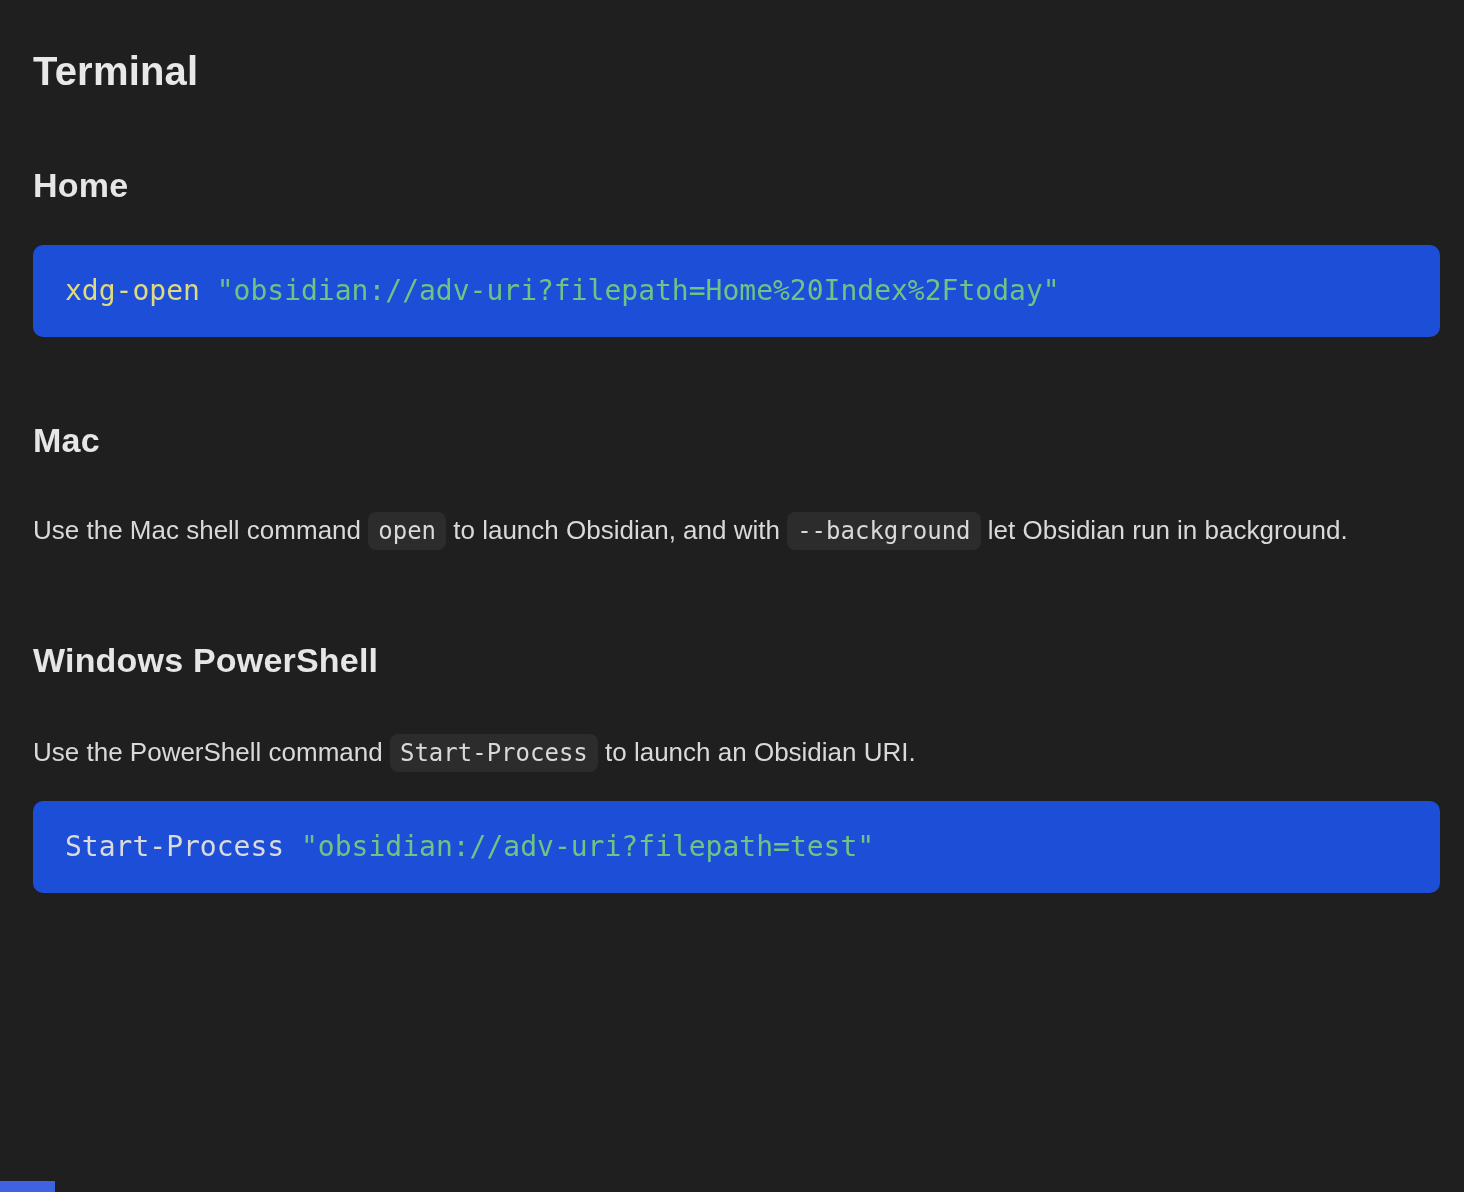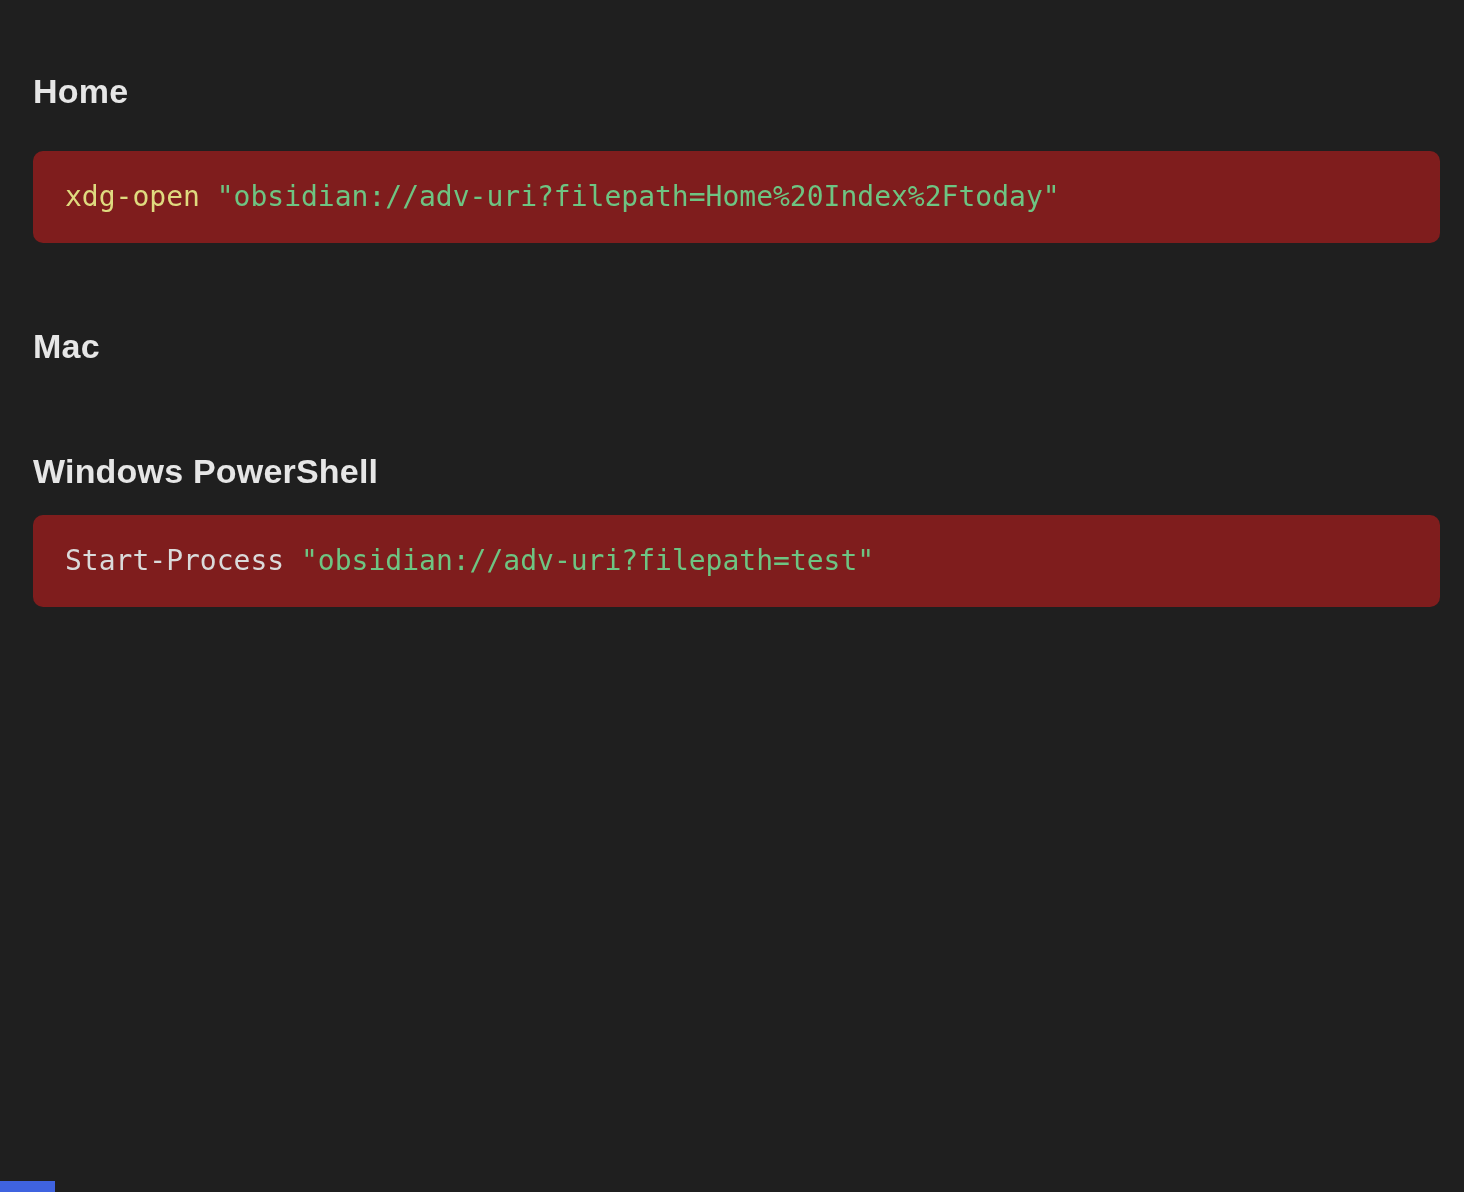--- a/index.html
+++ b/index.html
@@ -34,21 +34,21 @@
     font-family: "DejaVu Sans Mono", monospace;
     font-size: 24px;
     color: #d9d9d9;
     background: #2c2c2c;
     border-radius: 8px;
     padding: 5px 10px;
     white-space: nowrap;
   }
 
   pre.code-block {
-    background: #7f1d1d;
+    background: #1d4ed8;
     border-radius: 10px;
     padding: 25px 32px;
     font-family: "DejaVu Sans Mono", monospace;
     font-size: 28px; line-height: 1.5;
     white-space: pre-wrap;
     word-wrap: break-word;
     color: #d6d6d6;
   }
   #code-linux { margin-top: 40px; }
   #code-mac { margin-top: 26px; }
@@ -64,29 +64,32 @@
     position: fixed; left: 0; bottom: 0;
     width: 55px; height: 11px;
     background: #3f63e0;
   }
 </style>
 </head>
 <body>
 
 <div class="content">
 
+  <h1 class="page-title">Terminal</h1>
 
   <h2 class="section-heading" id="heading-linux">Home</h2>
 
   <pre class="code-block" id="code-linux"><span class="tok-yellow">xdg-open</span><span class="tok-plain"> </span><span class="tok-green">"obsidian://adv-uri?filepath=Home%20Index%2Ftoday"</span></pre>
 
   <h2 class="section-heading" id="heading-mac">Mac</h2>
 
+  <p class="body-text" id="para-mac"><span>Use the Mac shell command </span><span class="inline-code">open</span><span> to launch Obsidian, and with </span><span class="inline-code">--background</span><span> let Obsidian run in background.</span></p>
 
 
   <h2 class="section-heading" id="heading-powershell">Windows PowerShell</h2>
 
+  <p class="body-text" id="para-powershell"><span>Use the PowerShell command </span><span class="inline-code">Start-Process</span><span> to launch an Obsidian URI.</span></p>
 
   <pre class="code-block" id="code-powershell"><span class="tok-gray">Start-Process</span><span class="tok-plain"> </span><span class="tok-green">"obsidian://adv-uri?filepath=test"</span></pre>
 
 </div>
 
 <div class="hscroll-thumb"></div>
 
 </body></html>

